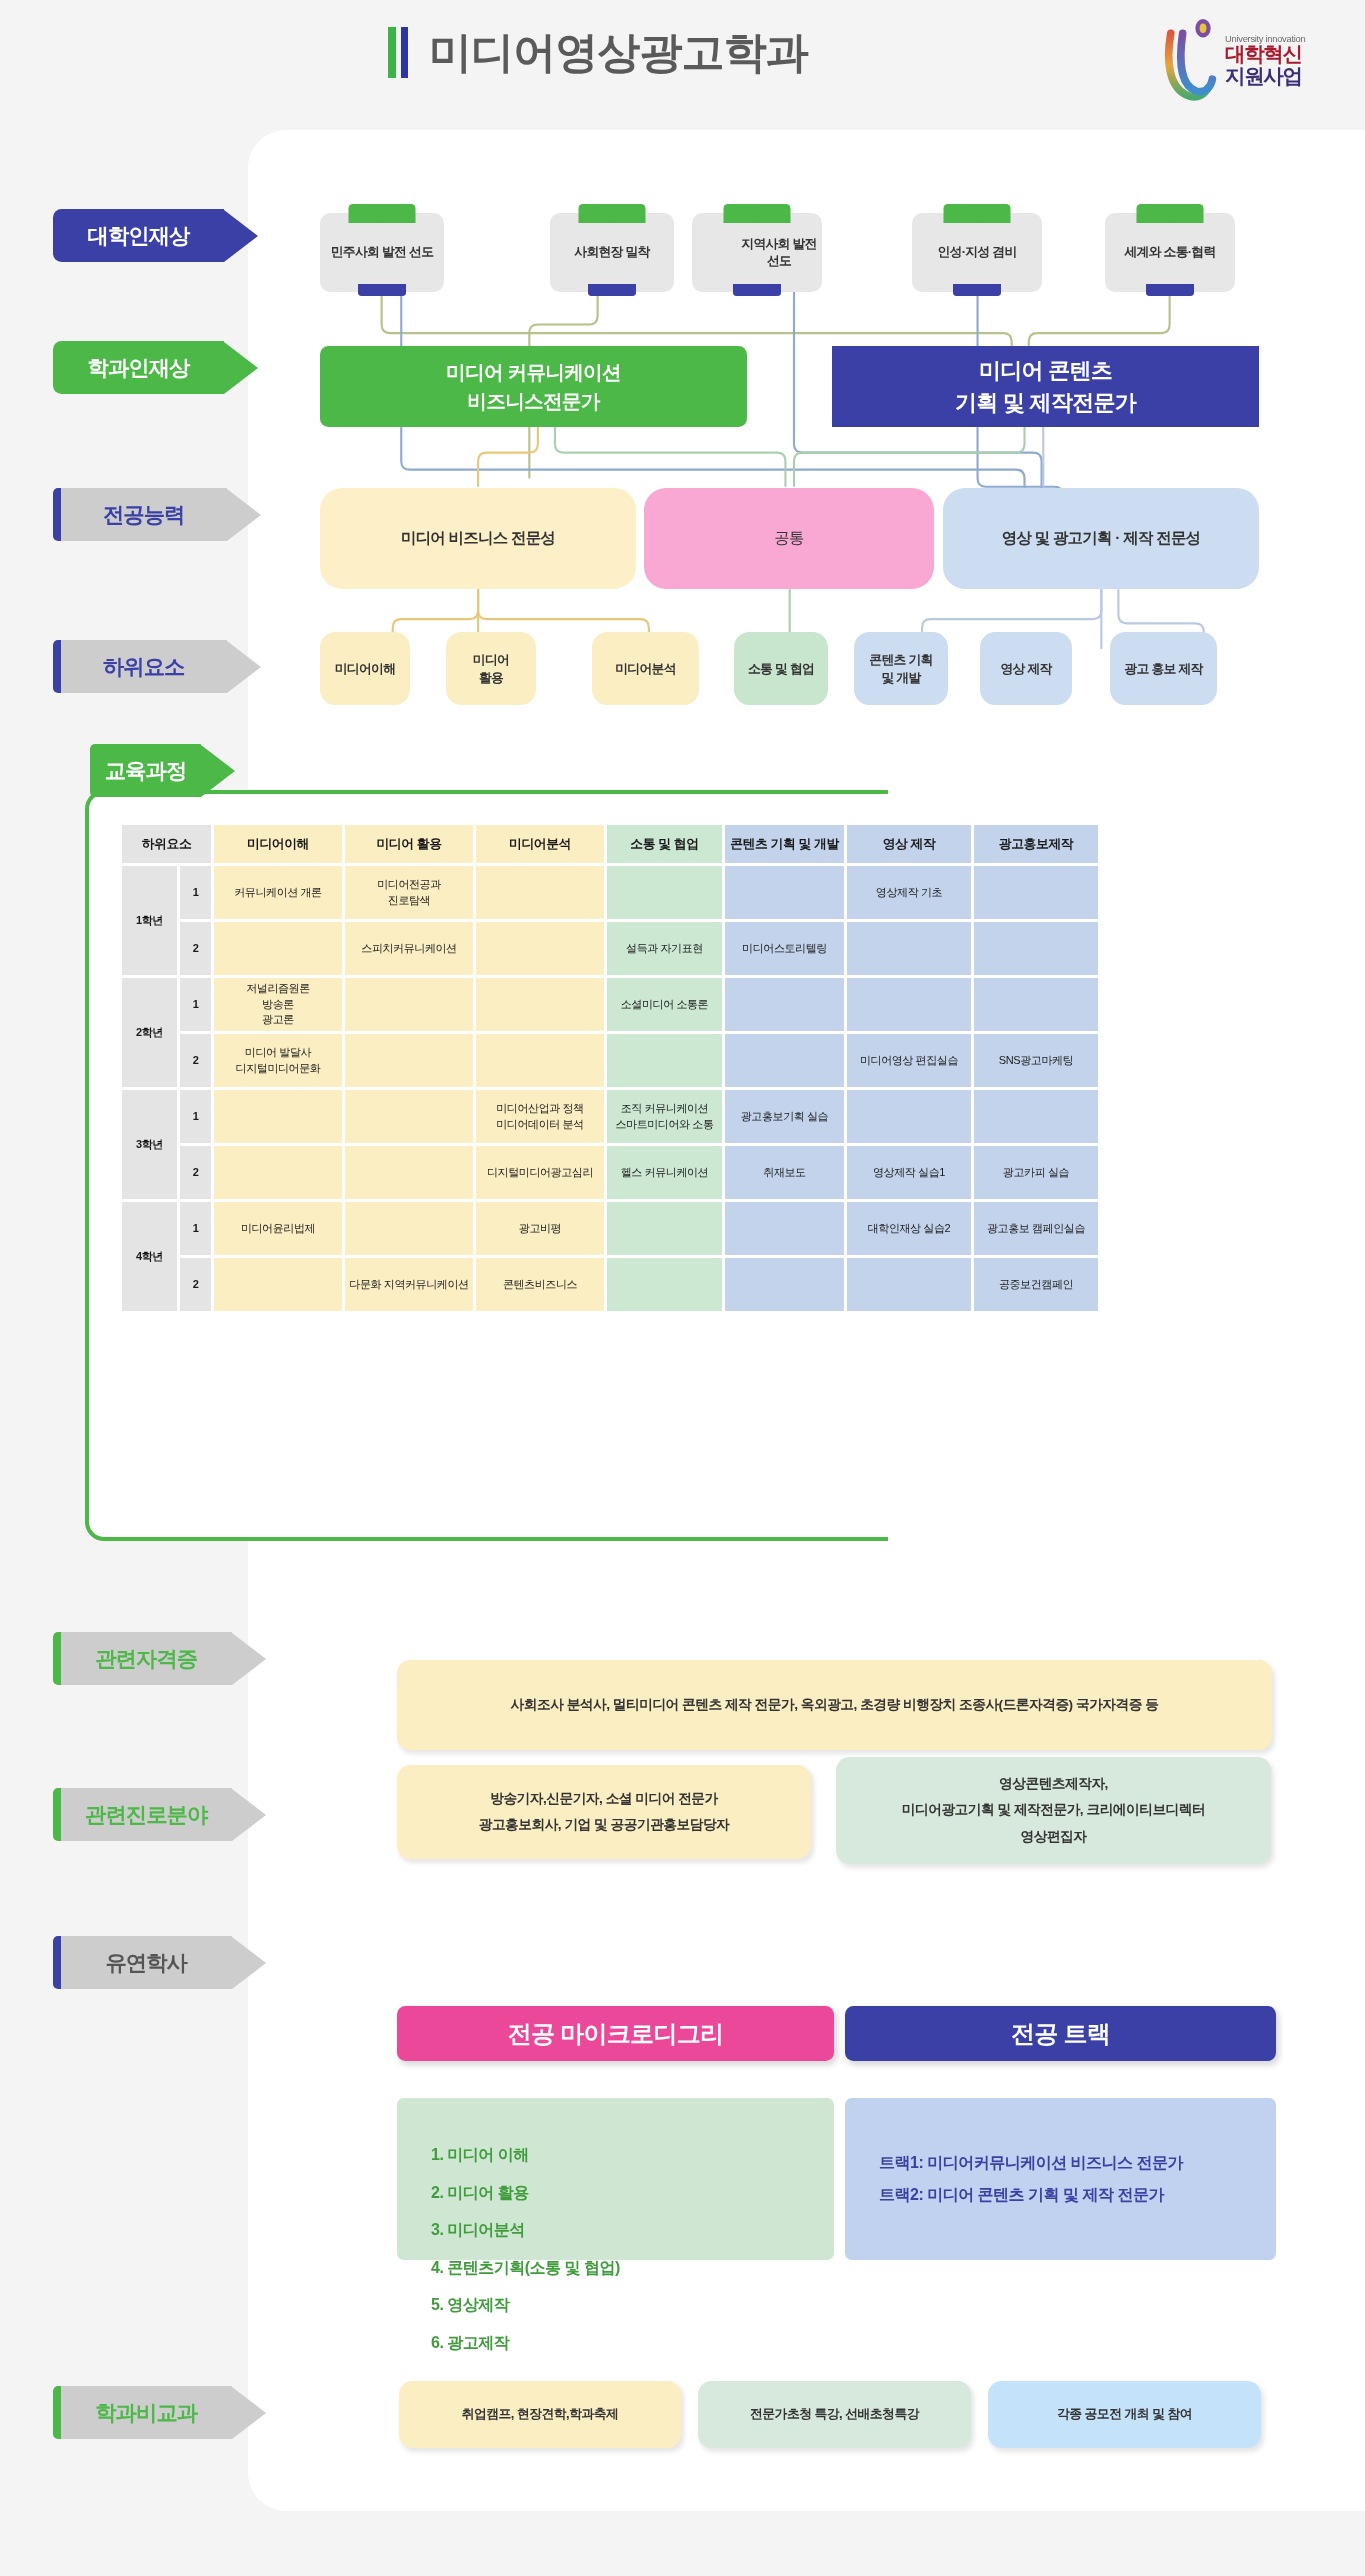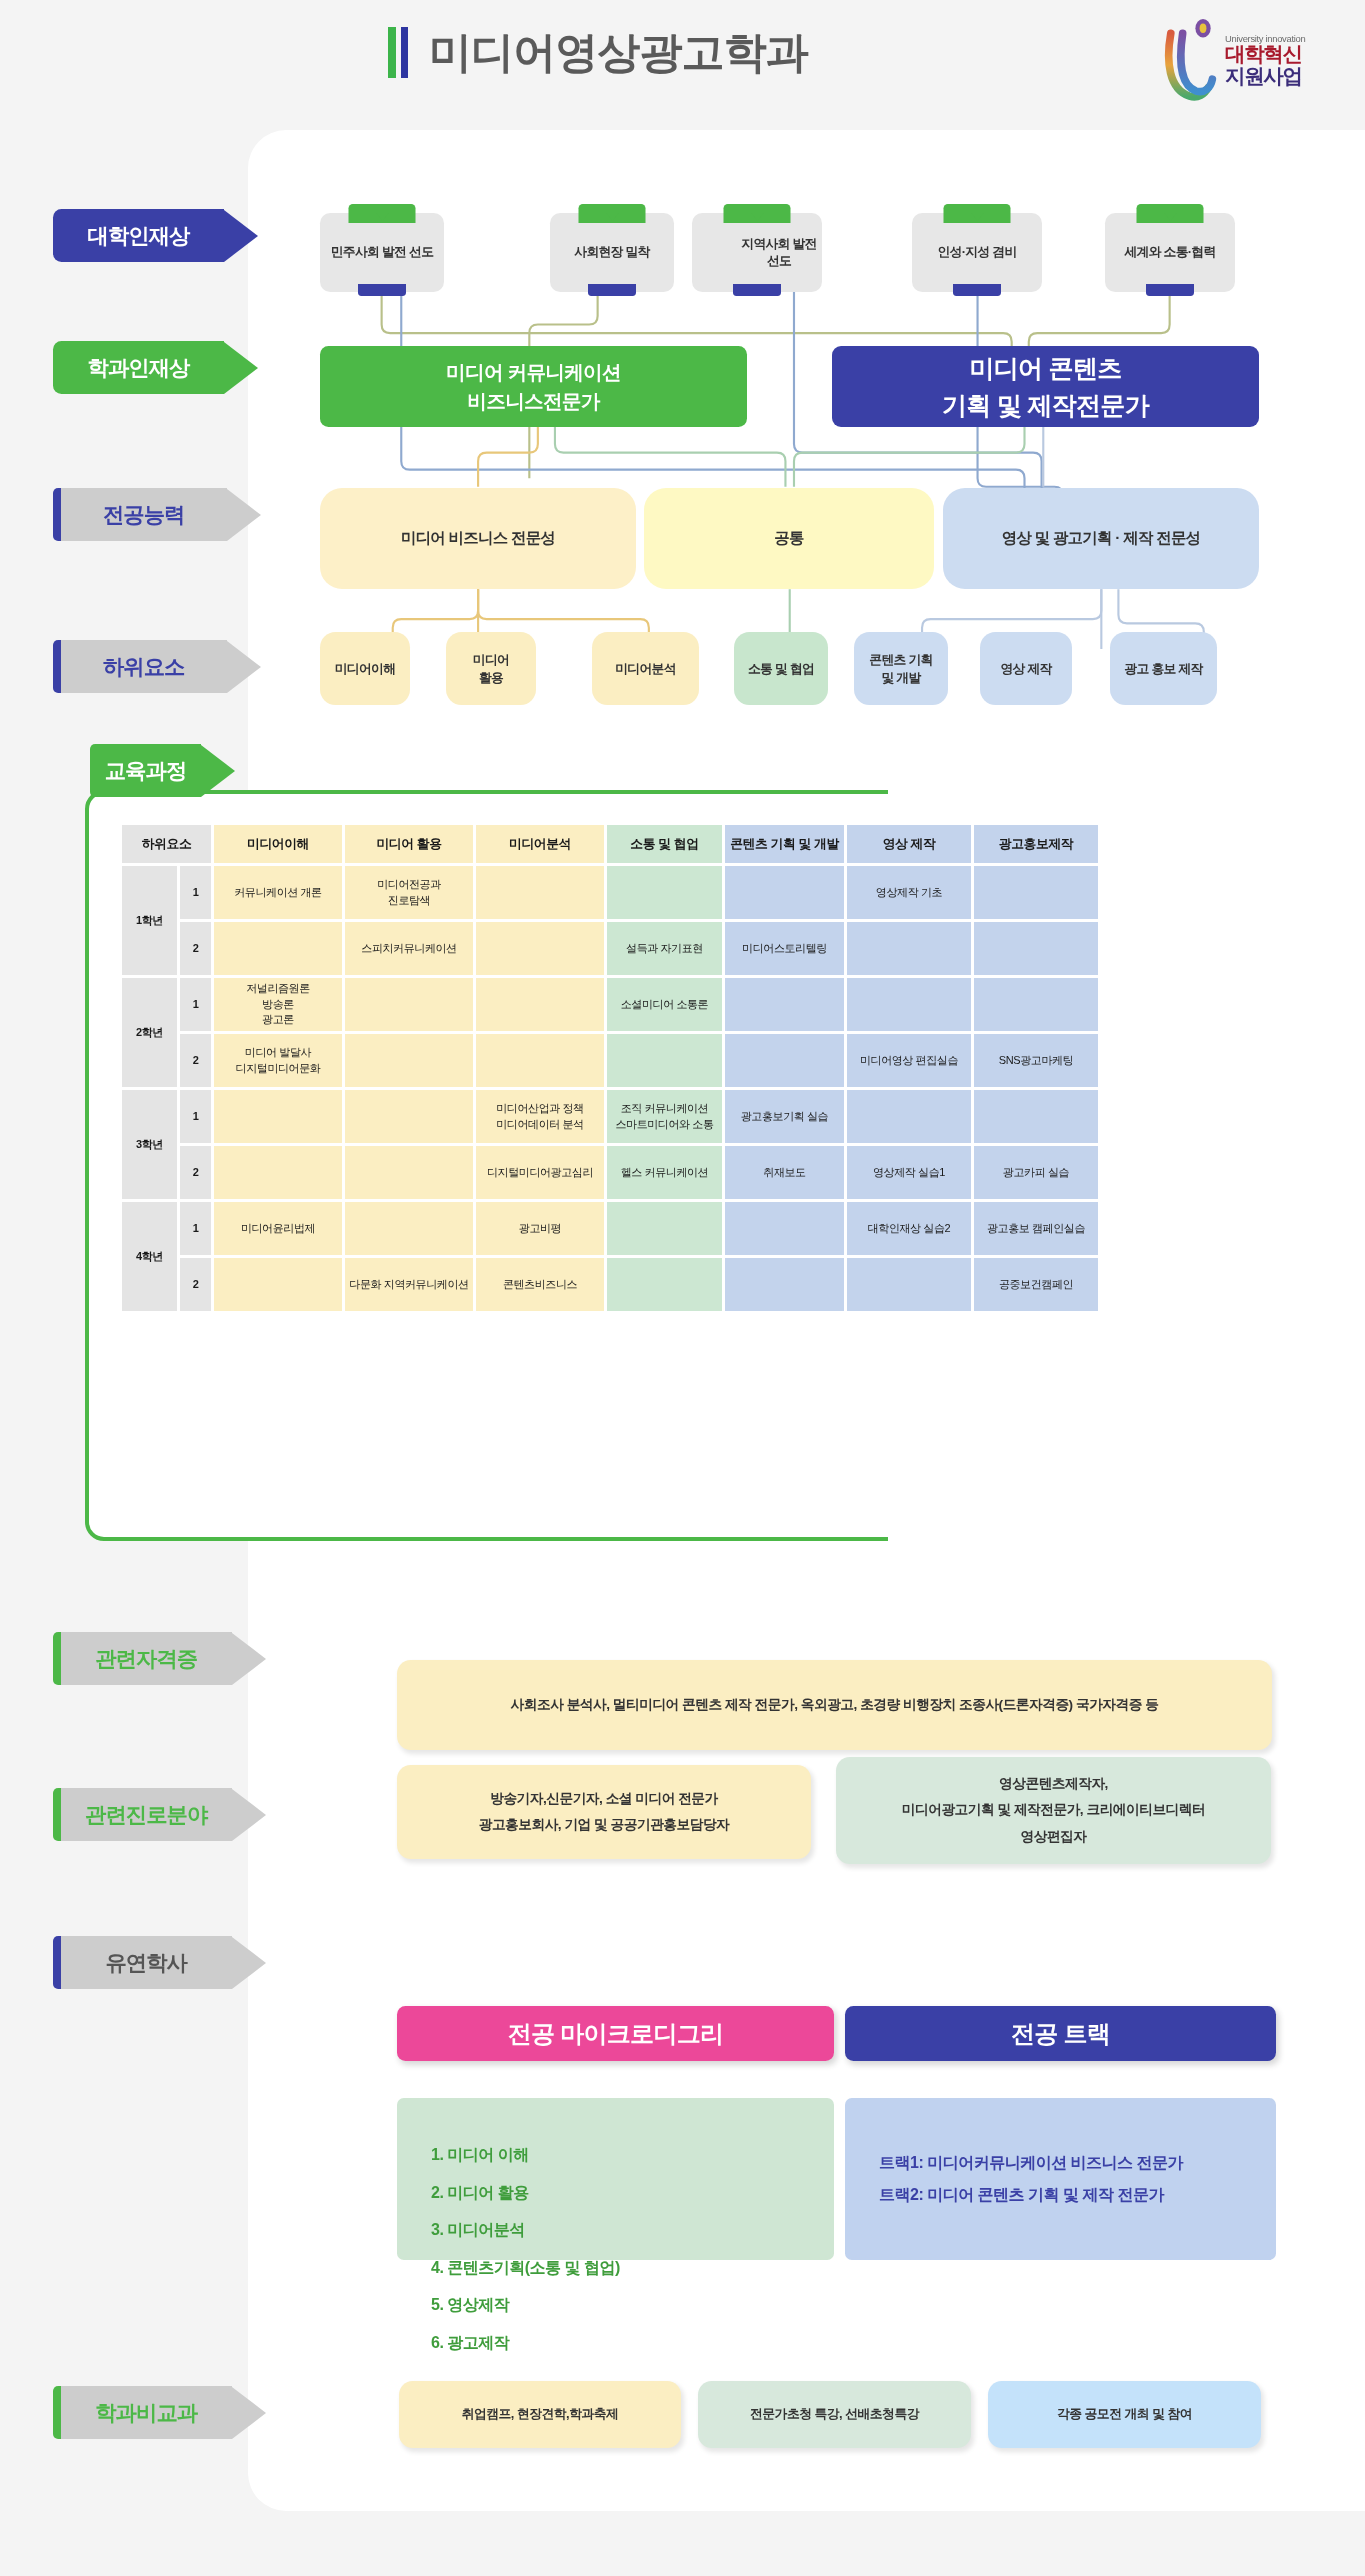--- a/index.html
+++ b/index.html
@@ -119,26 +119,26 @@
     position: absolute; bottom: -4.3px; left: 50%; transform: translateX(-50%);
     width: 48px; height: 12px; background: #3a40a6; border-radius: 0 0 3.4px 3.4px;
     z-index: 9;
   }
 
   .dept-node-green {
     background: #4cb847; color: #fff; border-radius: 8.5px;
     font-size: 19.6px; font-weight: bold; line-height: 1.45;
   }
   .dept-node-blue {
-    background: #3a40a6; color: #fff; border-radius: 9px;
-    font-size: 25px; font-weight: bold; line-height: 1.45;
+    background: #3a40a6; color: #fff; border-radius: 0;
+    font-size: 22px; font-weight: bold; line-height: 1.45;
   }
 
   .cap-yellow { background: #fdf0c8; border-radius: 22px; font-size: 15.4px; color: #333; font-weight: bold; }
-  .cap-green  { background: #fef9c3; border-radius: 22px; font-size: 15.4px; color: #333; font-weight: bold; }
+  .cap-green  { background: #f9a8d4; border-radius: 22px; font-size: 15.4px; color: #333; font-weight: normal; }
   .cap-blue   { background: #ccdcf1; border-radius: 22px; font-size: 15.4px; color: #333; font-weight: bold; align-items: center; }
 
   .sub-yellow { background: #fbeec2; border-radius: 15.4px; font-size: 12.8px; color: #333; font-weight: bold; line-height: 1.35; }
   .sub-green  { background: #c8e6cd; border-radius: 15.4px; font-size: 12.8px; color: #333; font-weight: bold; line-height: 1.35; }
   .sub-blue   { background: #ccdcf1; border-radius: 15.4px; font-size: 12.8px; color: #333; font-weight: bold; line-height: 1.35; }
 
   svg.connectors { position: absolute; left: 0; top: 0; z-index: 1; pointer-events: none; }
 
   
   .curric-bracket {

